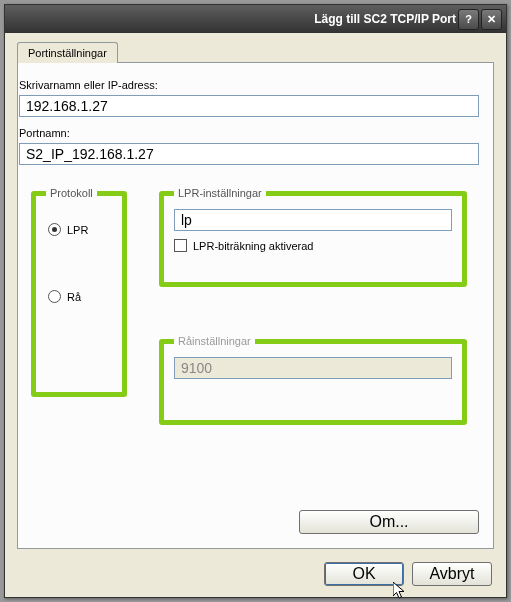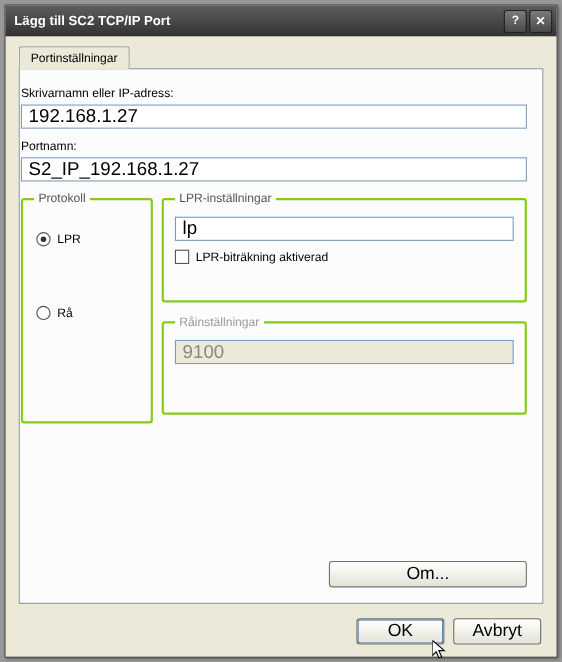--- a/index.html
+++ b/index.html
@@ -25,21 +25,21 @@
   .titlebar {
     height: 28px;
     background: linear-gradient(to bottom, #5e5e5e, #323232);
     color: #fff;
     display: flex;
     align-items: center;
     padding: 0 4px 0 8px;
     font-weight: bold;
     font-size: 12px;
   }
-  .titlebar .title { flex: 1; }
+  .titlebar .title { flex: 1; text-align: right; }
   .titlebar-btn {
     width: 21px; height: 21px;
     margin-left: 2px;
     background: linear-gradient(to bottom, #7a7a7a, #4a4a4a);
     border: 1px solid #222;
     border-radius: 3px;
     color: #fff;
     font-weight: bold;
     font-size: 11px;
     display: flex;
@@ -76,39 +76,39 @@
     display: flex;
     flex-direction: column;
   }
   .field-label { margin: 4px 0 4px 0; }
   .text-input {
     width: 100%;
     height: 22px;
     border: 1px solid #7f9db9;
     padding: 2px 6px;
     font-family: inherit;
-    font-size: 17px;
+    font-size: 14px;
     background: #fff;
   }
   .text-input[disabled] {
     background: #ece9d8;
     color: #888;
   }
   .row-groups {
     display: flex;
     gap: 8px;
     margin-top: 10px;
   }
   .col-left { width: 120px; display: flex; flex-direction: column; }
-  .col-right { flex: 1; display: flex; flex-direction: column; gap: 12px; }
+  .col-right { flex: 1; display: flex; flex-direction: column; gap: 24px; }
   fieldset {
-    border: 2px solid #84cc16;
+    border: 5px solid #84cc16;
     border-radius: 3px;
     padding: 10px 10px 10px 10px;
-    margin: 0;
+    margin: 12px;
   }
   legend {
     font-size: 11px;
     padding: 0 4px;
     color: #555;
   }
   .radio-row {
     display: flex;
     align-items: center;
     margin: 14px 0 54px 2px;

